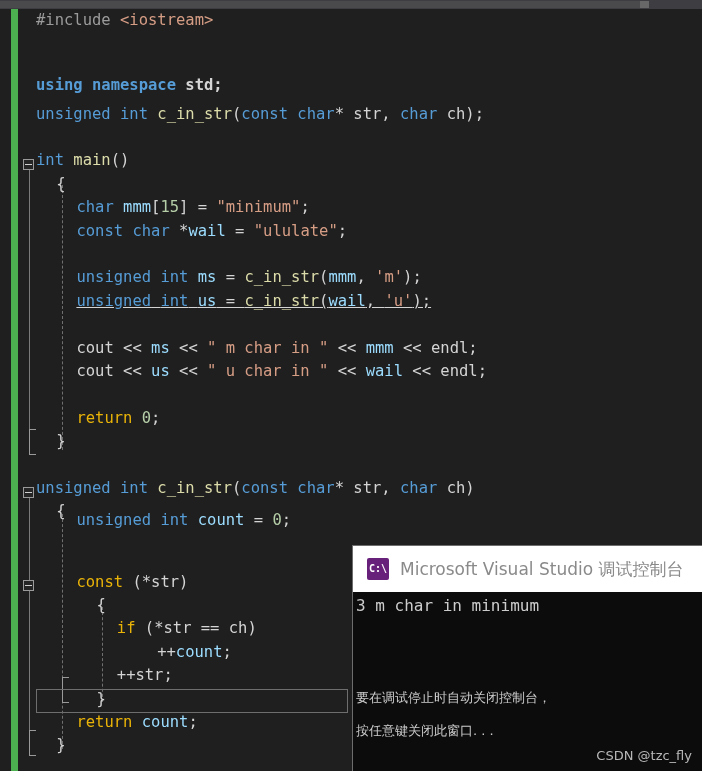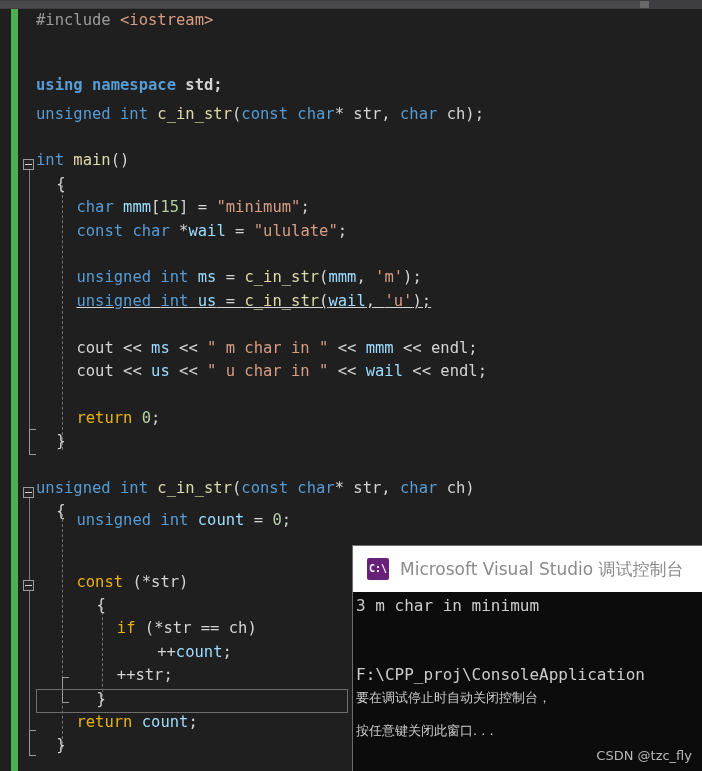--- a/index.html
+++ b/index.html
@@ -267,20 +267,19 @@
   <div class="console">
     <div class="console-title">
       <div class="console-icon">
         <span class="glyph">C:\</span>
       </div>
       <div class="console-title-text">Microsoft Visual Studio 调试控制台</div>
     </div>
     <div class="console-body">
         <div class="console-line" style="top: 2px;">3 m char in minimum</div>
         <div class="console-line" style="top: 48px;"></div>
-        <div class="console-line" style="top: 71px;">F:\CPP_proj\ConsoleApplication</div>
         <div class="console-line cjk" style="top: 94px;">要在调试停止时自动关闭控制台，</div>
         <div class="console-line cjk" style="top: 127px;">按任意键关闭此窗口. . .</div>
       </div>
     <div class="watermark">CSDN @tzc_fly</div>
   </div>
 
 </div>
 
 </body></html>

